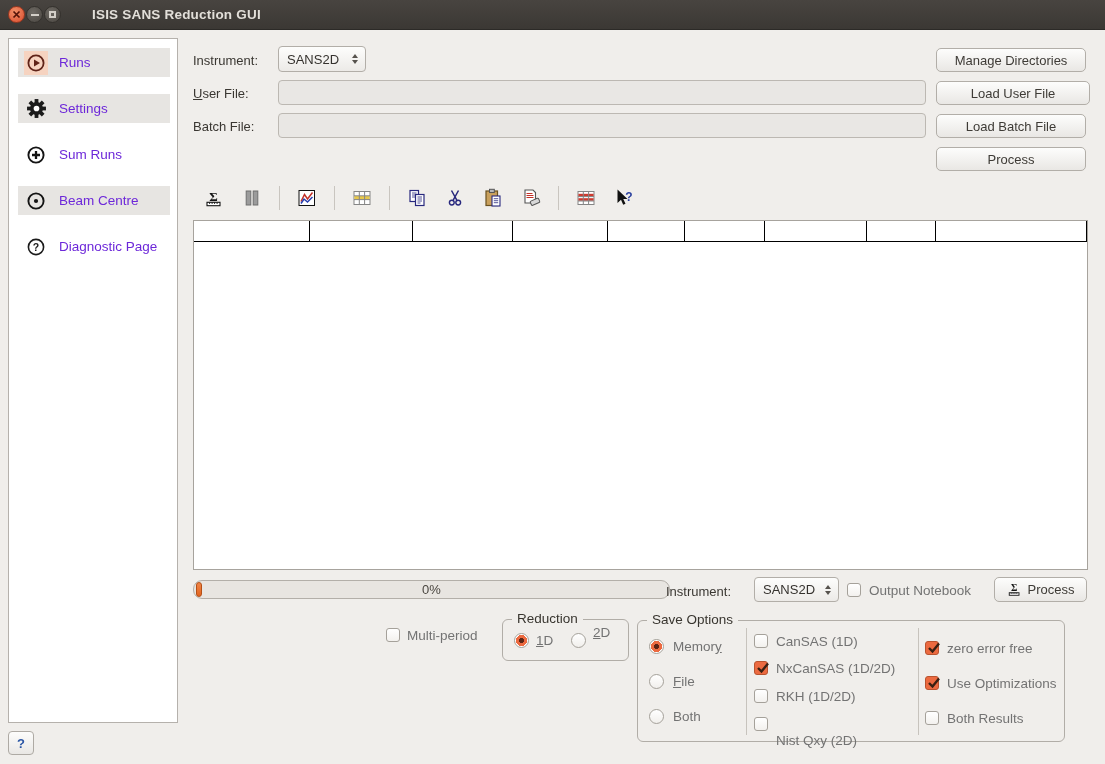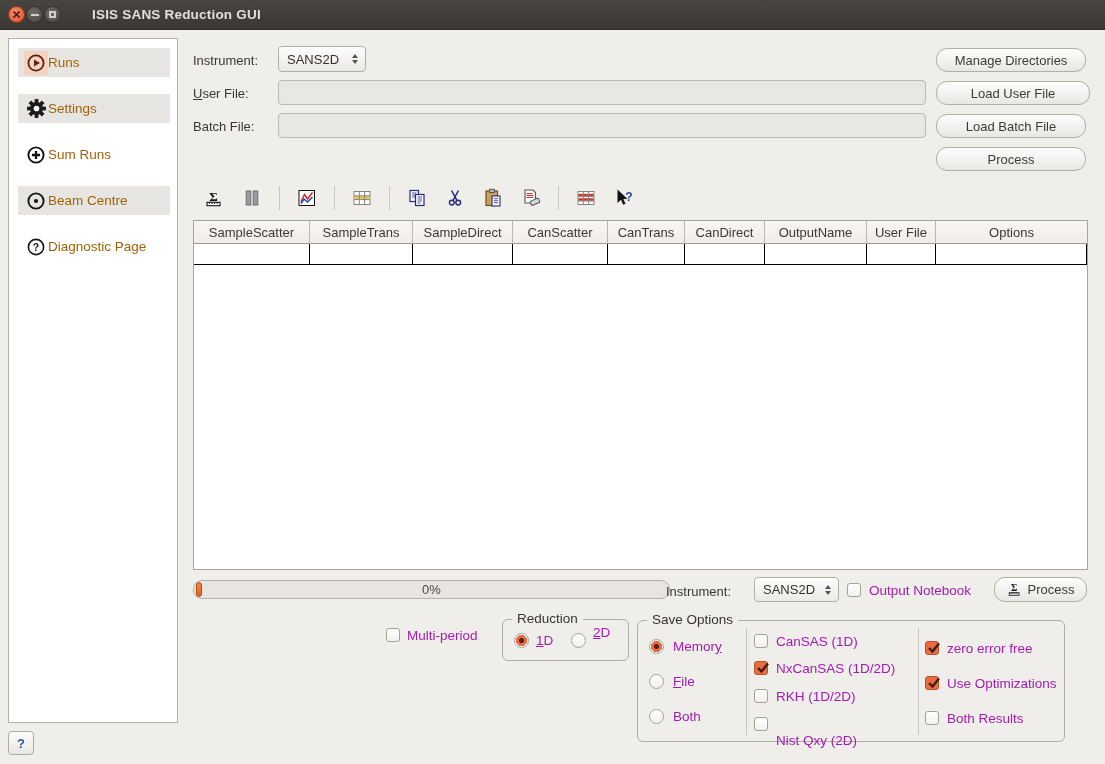--- a/index.html
+++ b/index.html
@@ -31,40 +31,40 @@
     position:absolute; left:8px; top:38px; width:170px; height:685px;
     background:#ffffff; border:1px solid #b5b1ac;
   }
   .side-item {
     position:absolute; left:9px; width:152px; height:29px;
     display:flex; align-items:center; cursor:default;
   }
   .side-item.alt { background:#e7e5e2; }
   .side-item .ic { width:24px; height:24px; margin-left:6px; display:flex; align-items:center; justify-content:center; }
   .side-item.current .ic { background:#f6d3c0; }
-  .side-item .lbl { font-size:13.5px; color:#a16207; }
+  .side-item .lbl { margin-left:11px; font-size:13.5px; color:#6d28d9; }
   
   .flabel { position:absolute; height:17px; line-height:17px; white-space:nowrap; }
   .mn { text-decoration:underline; }
   .combo {
     position:absolute; background:linear-gradient(#fdfdfc,#eceae7);
     border:1px solid #b2aea8; border-radius:4px; display:flex; align-items:center;
     padding-left:8px; color:#35322e; cursor:default;justify-content:flex-end;
   }
   .spin { display:flex; flex-direction:column; gap:2px; margin-left:auto; margin-right:7px; }
   .spin i { display:block; width:0; height:0; border-left:3.5px solid transparent; border-right:3.5px solid transparent; }
   .spin .up { border-bottom:4px solid #56524d; }
   .spin .dn { border-top:4px solid #56524d; }
   input.fld {
     position:absolute; background:#e9e7e4; border:1px solid #bcb8b2; border-radius:4px;
     font-family:"Liberation Sans", sans-serif; font-size:13px; color:#35322e; padding:0 6px; outline:none;
   }
   .btn {
     position:absolute; background:linear-gradient(#fdfdfc,#e9e7e4);
-    border:1px solid #b2aea8; border-radius:11px; color:#3e3b36; font-size:13px;
+    border:1px solid #b2aea8; border-radius:5px; color:#3e3b36; font-size:13px;
     display:flex; align-items:center; justify-content:center; cursor:default;
   }
   
   .toolbar { position:absolute; left:203px; top:185px; height:26px; display:flex; align-items:center; gap:16px; }
   .tool { width:22px; height:22px; display:flex; align-items:center; justify-content:center; cursor:default; }
   .tsep { width:1px; height:24px; background:#c9c5bf; }
   
   .grid-wrap {
     position:absolute; left:193px; top:220px; width:895px; height:350px;
     background:#ffffff; border:1px solid #a7a39d;
@@ -93,21 +93,21 @@
     background:linear-gradient(#ffffff,#f3f1ee); border:1px solid #a5a19a; cursor:default;
   }
   .cb svg { display:none; }
   .cb.checked { background:linear-gradient(#f0794e,#e8603а) #ec6a40; background:#ec6a40; border-color:#b8532f; }
   .cb.checked svg { display:block; position:absolute; left:-1px; top:-3px; }
   .rb {
     position:absolute; width:15px; height:15px; border-radius:50%;
     background:linear-gradient(#ffffff,#f1efec); border:1px solid #a5a19a; cursor:default;
   }
   .rb.selected { background:radial-gradient(circle, #5b2415 0 2.6px, #ec6a40 2.6px 5.4px, #ffffff 5.4px); }
-  .olabel { position:absolute; height:17px; line-height:17px; white-space:nowrap; color:#a21caf; font-size:13.5px; }
+  .olabel { position:absolute; height:17px; line-height:17px; white-space:nowrap; color:#737373; font-size:13.5px; }
   
   .gbox { position:absolute; border:1px solid #b1ada7; border-radius:6px; }
   .gbox .legend {
     position:absolute; top:-9px; left:9px; background:#f0eeeb; padding:0 5px;
     font-size:13.5px; color:#38352f; white-space:nowrap;
   }
   .vsep { position:absolute; width:1px; background:#c7c3bd; }
   .helpbtn {
     position:absolute; left:8px; top:731px; width:26px; height:24px;
     background:linear-gradient(#fdfdfc,#e9e7e4); border:1px solid #aeaaa4; border-radius:4px;
@@ -280,31 +280,20 @@
   </span>
   <span class="tool">
     <svg width="20" height="20" viewBox="0 0 20 20">
         <polygon points="3.5,1.5 3.5,15 7,11.8 9.2,16.8 11.5,15.8 9.3,11 13.5,11" fill="#111111"></polygon>
         <text x="15" y="12.5" text-anchor="middle" font-size="12" font-weight="bold" fill="#2a3f9e" font-family="Liberation Sans, sans-serif">?</text>
       </svg>
   </span>
 </div>
 
 <div class="grid-wrap">
-  <div class="grid-head">
-    <div class="hc">SampleScatter</div>
-    <div class="hc">SampleTrans</div>
-    <div class="hc">SampleDirect</div>
-    <div class="hc">CanScatter</div>
-    <div class="hc">CanTrans</div>
-    <div class="hc">CanDirect</div>
-    <div class="hc">OutputName</div>
-    <div class="hc">User File</div>
-    <div class="hc">Options</div>
-  </div>
   <div class="grid-row">
     <div class="dc"></div>
     <div class="dc"></div>
     <div class="dc"></div>
     <div class="dc"></div>
     <div class="dc"></div>
     <div class="dc"></div>
     <div class="dc"></div>
     <div class="dc"></div>
     <div class="dc"></div>

